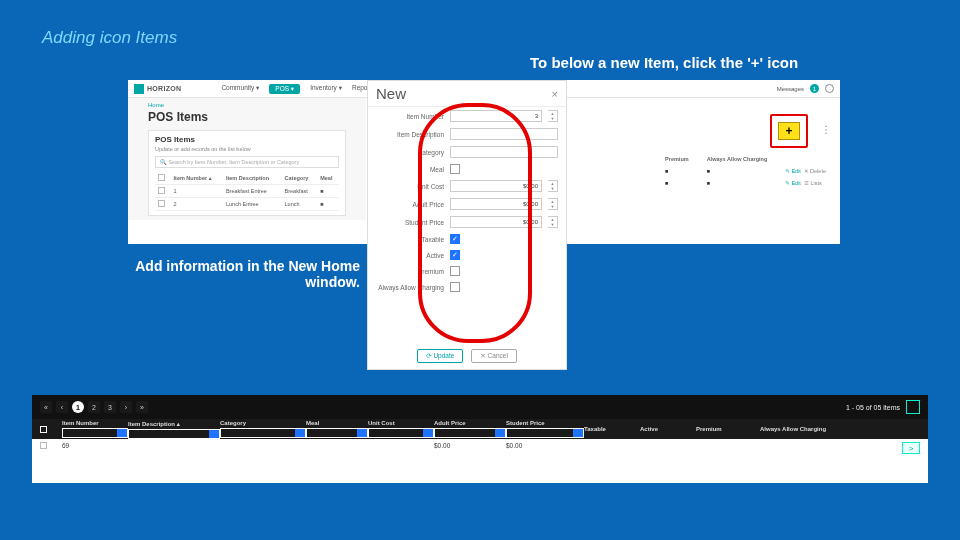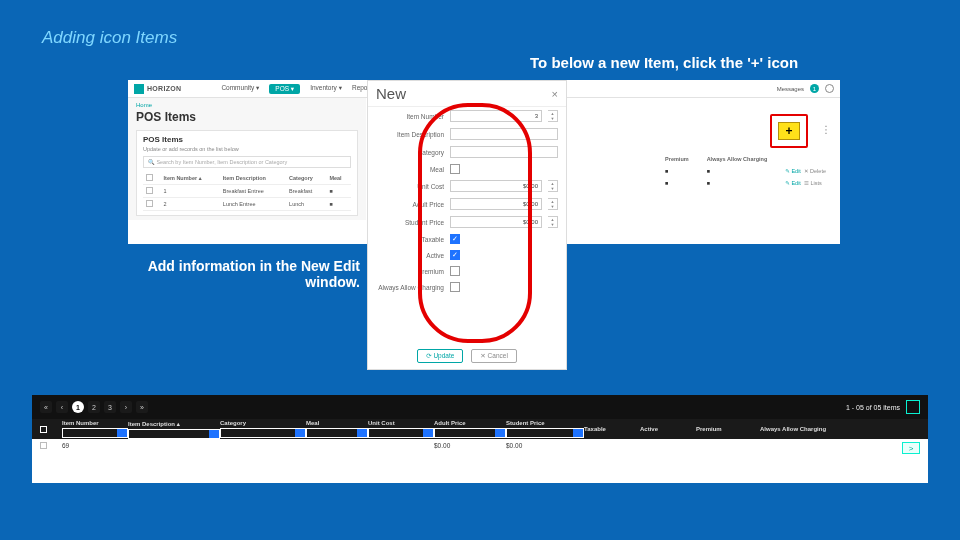--- a/index.html
+++ b/index.html
@@ -33,21 +33,21 @@
   .logo { display: flex; align-items: center; gap: 3px; }
   .logo-mark { width: 10px; height: 10px; background:#00a6a6; display:inline-block; }
   .logo-text { font-weight: 700; color: #555; font-size: 7px; letter-spacing: .3px; }
   .main-nav { display: flex; gap: 10px; margin-left: 40px; font-size: 6.5px; color:#555; }
   .main-nav .active { background:#00a6a6; color:#fff; padding: 1px 6px; border-radius:2px; }
   .header-right { margin-left: auto; display:flex; align-items:center; gap:6px; }
   .msg-pill { font-size:6px; color:#555; }
   .msg-count { width:9px; height:9px; border-radius:50%; background:#00a6a6; color:#fff; display:inline-flex; align-items:center; justify-content:center; font-size:6px; }
   .gear { width:9px; height:9px; border:1px solid #888; border-radius:50%; }
   .app-body { display:flex; }
-  .app-left { width: 238px; padding: 4px 8px; background:#f7f7f7; }
+  .app-left { width: 238px; padding: 4px 20px; background:#f7f7f7; }
   .breadcrumb { font-size:6px; color:#00a6a6; }
   .page-h { font-size: 12px; font-weight:600; color:#333; margin:2px 0 6px; }
   .card { background:#fff; border:1px solid #e2e2e2; padding:4px 6px; }
   .card-h { font-weight:600; font-size:8px; }
   .card-sub { font-size:5.5px; color:#888; margin:2px 0 4px; }
   .search-row { border:1px solid #ddd; padding:2px 4px; font-size:5.5px; color:#aaa; }
   .grid { width:100%; border-collapse:collapse; margin-top:4px; font-size:5.5px; }
   .grid th, .grid td { border-bottom:1px solid #eee; padding:2px 3px; text-align:left; color:#555; }
   .grid th { font-weight:600; color:#666; }
   .ck { width:7px; height:7px; border:1px solid #bbb; display:inline-block; }
@@ -121,21 +121,21 @@
   
   .c-chk{width:22px}.c-num{width:66px}.c-desc{width:92px}.c-cat{width:86px}.c-meal{width:62px}
   .c-uc{width:66px}.c-ap{width:72px}.c-sp{width:78px}.c-tax{width:56px}.c-act{width:56px}
   .c-prem{width:64px}.c-aac{width:110px}
 </style>
 </head>
 <body>
 
 <div class="slide-title">Adding icon Items</div>
 <div class="callout-right">To below a new Item, click the '+' icon</div>
-<div class="callout-left">Add information in the New Edit window.</div>
+<div class="callout-left">Add information in the New Home window.</div>
 
 <div class="app">
   <div class="app-header">
     <div class="logo">
       <span class="logo-mark"></span>
       <span class="logo-text">HORIZON</span>
     </div>
     <div class="main-nav">
       <span>Community ▾</span>
       <span class="active">POS ▾</span>

